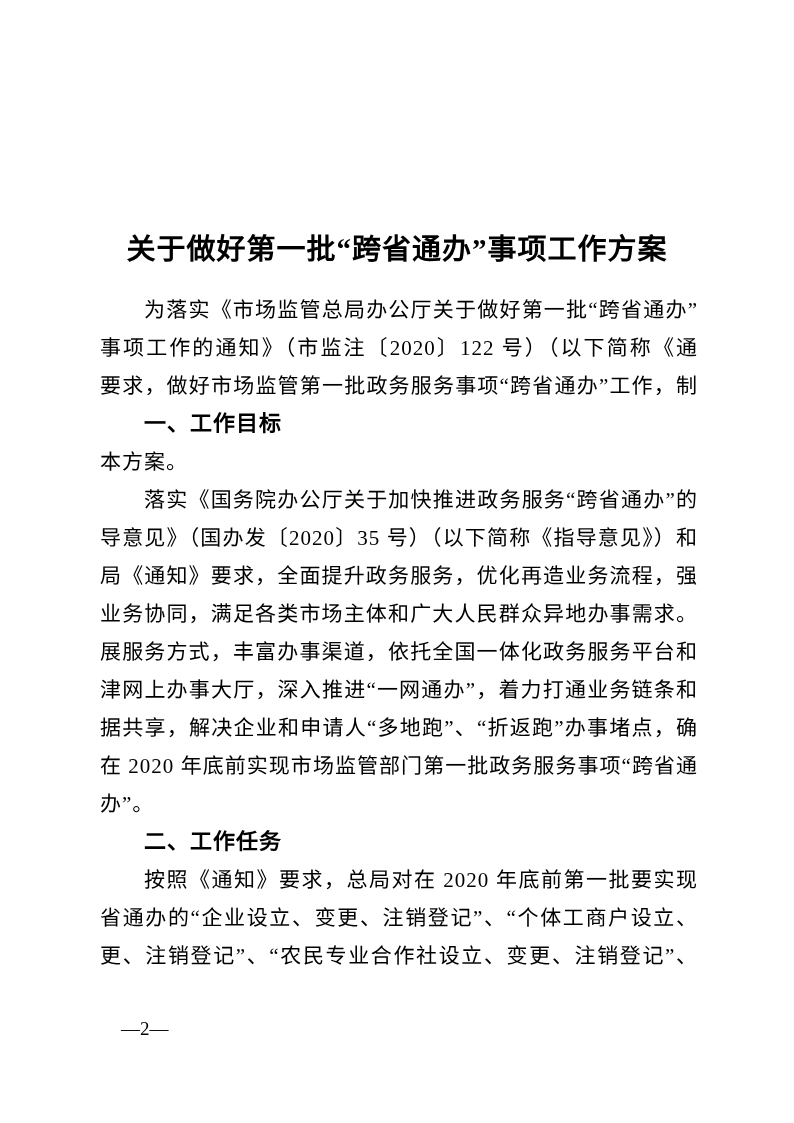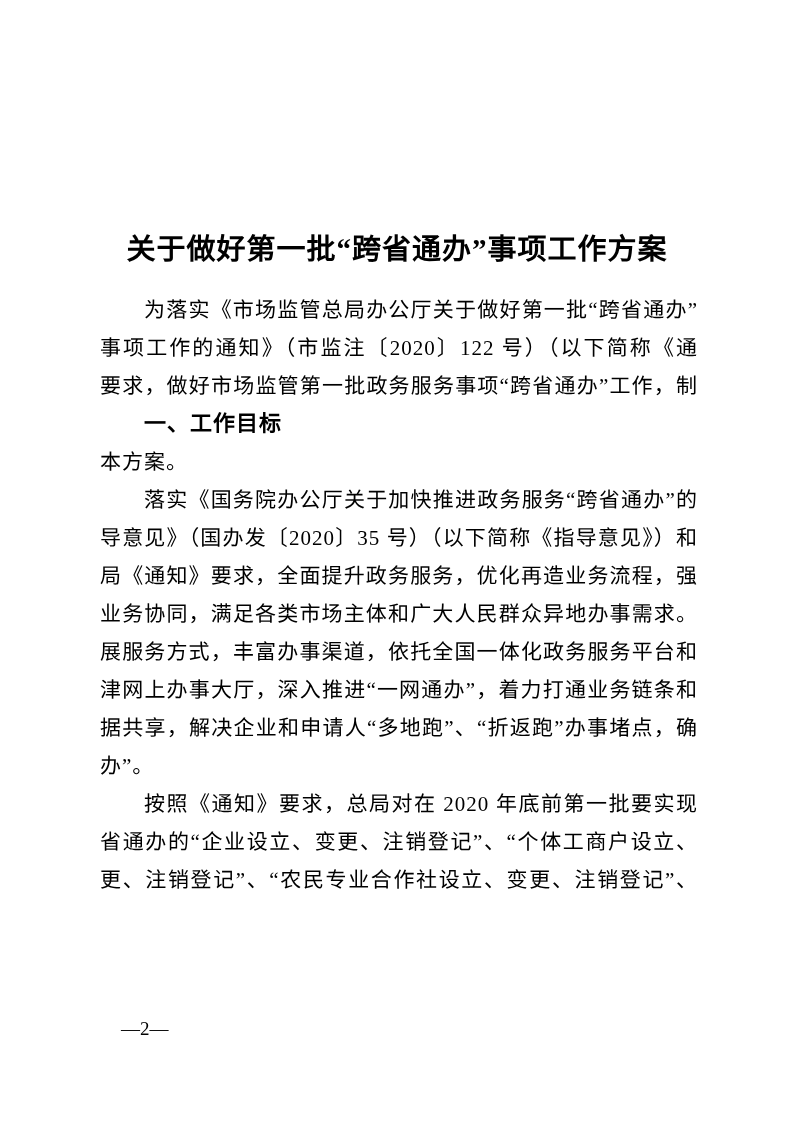--- a/index.html
+++ b/index.html
@@ -81,20 +81,22 @@
       <div class="line fill">要求，做好市场监管第一批政务服务事项“跨省通办”工作，制定</div>
       <div class="line heading">一、工作目标</div>
       <div class="line">本方案。</div>
       <div class="line first fill">落实《国务院办公厅关于加快推进政务服务“跨省通办”的指</div>
       <div class="line fill">导意见》（国办发〔2020〕35 号）（以下简称《指导意见》）和总</div>
       <div class="line fill">局《通知》要求，全面提升政务服务，优化再造业务流程，强化</div>
       <div class="line fill">业务协同，满足各类市场主体和广大人民群众异地办事需求。拓</div>
       <div class="line fill">展服务方式，丰富办事渠道，依托全国一体化政务服务平台和天</div>
       <div class="line fill">津网上办事大厅，深入推进“一网通办”，着力打通业务链条和数</div>
       <div class="line fill">据共享，解决企业和申请人“多地跑”、“折返跑”办事堵点，确保</div>
+      <div class="line fill">在 2020 年底前实现市场监管部门第一批政务服务事项“跨省通</div>
       <div class="line">办”。</div>
+      <div class="line heading">二、工作任务</div>
       <div class="line first fill">按照《通知》要求，总局对在 2020 年底前第一批要实现跨</div>
       <div class="line fill">省通办的“企业设立、变更、注销登记”、“个体工商户设立、变</div>
       <div class="line fill">更、注销登记”、“农民专业合作社设立、变更、注销登记”、“特</div>
     </main>
 
   <div class="page-number">—2—</div>
 </div>
 
 </body></html>

